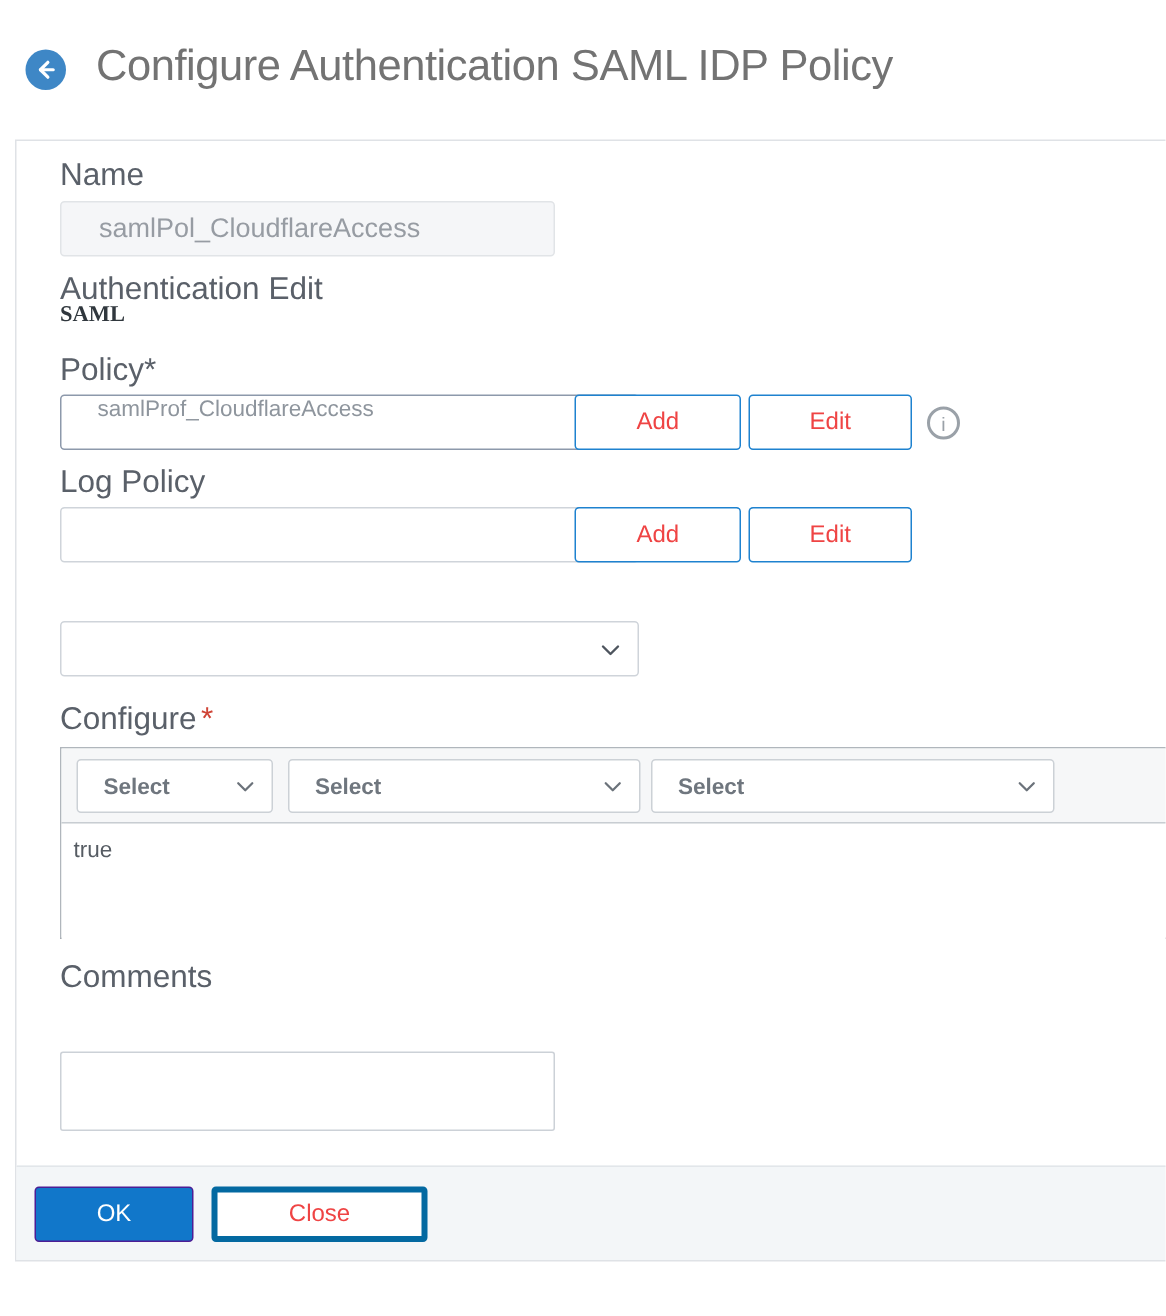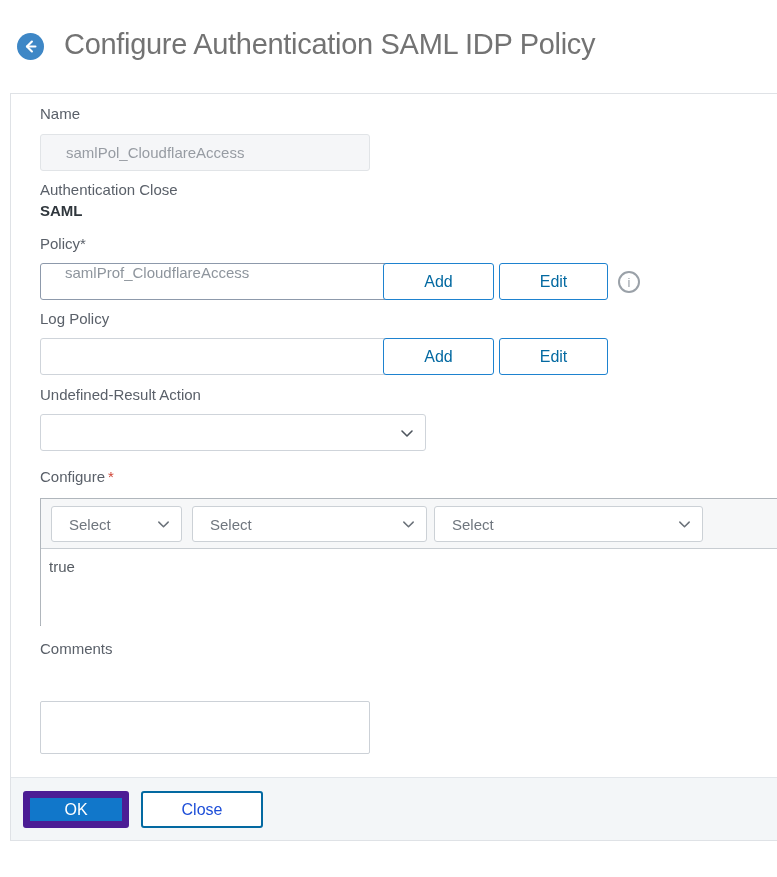--- a/index.html
+++ b/index.html
@@ -28,78 +28,78 @@
   
   .panel {
     position: absolute; left: 10px; top: 93px;
     width: 1100px; height: 748px;
     background: #ffffff;
     border: 1px solid #dfe2e6;
   }
 
   .field-label {
     position: absolute; left: 29px;
-    font-size: 15px; color: #5a6069; white-space: nowrap;
+    font-size: 21px; color: #5a6069; white-space: nowrap;
   }
   .req-mark { color: #cf4436; margin-left: 3px; }
 
   .text-input {
     position: absolute; left: 29px; width: 330px; height: 37px;
     border: 1px solid #e1e4e7; border-radius: 3px;
     background: #f5f6f8; color: #979ca3;
     font-family: "Liberation Sans", sans-serif;
-    font-size: 15px; padding-left: 25px; outline: none;
+    font-size: 18px; padding-left: 25px; outline: none;
   }
 
   .dd {
     position: absolute; left: 29px; width: 386px; height: 37px;
     background: #ffffff; border: 1px solid #cfd4da; border-radius: 3px;
     display: flex; align-items: flex-start; cursor: pointer;
   }
   .dd.filled { border-color: #8d99ab; }
   .dd .dd-value {
     font-size: 15px; color: #8e959d; padding-left: 24px;
     white-space: nowrap; overflow: hidden;
   }
   .dd .chev {
     position: absolute; right: 10px; top: 50%; transform: translateY(-50%);
     display: flex;
   }
 
   .btn-outline-blue {
     position: absolute; height: 37px;
     background: #ffffff; border: 1px solid #1e82cf; border-radius: 3px;
-    color: #0369a1; font-size: 16px; cursor: pointer;
+    color: #ef4444; font-size: 16px; cursor: pointer;
     font-family: "Liberation Sans", sans-serif;
   }
   .info-icon {
     position: absolute; width: 22px; height: 22px; border-radius: 50%;
     border: 2px solid #9aa1a8; color: #9aa1a8;
     font-size: 13px; font-style: normal;
     display: flex; align-items: center; justify-content: center;
     cursor: pointer; user-select: none;
   }
 
-  .bold-value { position: absolute; left: 29px; font-size: 15px; font-weight: 700; color: #30373d; }
+  .bold-value { position: absolute; left: 29px; font-size: 15px; font-weight: 700; color: #30373d; font-family: Liberation Serif, serif; }
 
   
   .expr-editor {
     position: absolute; left: 29px; top: 404px;
     width: 1040px; height: 128px;
     border: 1px solid #b0b6bc; border-bottom-color: #9aa0a6;
     background: #ffffff;
   }
   .expr-toolbar {
     position: relative; height: 50px;
     background: #f6f7f8; border-bottom: 1px solid #c8cdd2;
   }
   .mini-dd {
     position: absolute; top: 7px; height: 36px;
     background: #ffffff; border: 1px solid #ccd1d6; border-radius: 3px;
-    display: flex; align-items: center; cursor: pointer;
+    display: flex; align-items: center; cursor: pointer; font-weight: bold;
   }
   .mini-dd .dd-value { font-size: 15px; color: #6f767e; padding-left: 17px; }
   .mini-dd .chev { position: absolute; right: 10px; top: 50%; transform: translateY(-50%); display: flex; }
   .expr-text {
     display: block; width: 100%; height: 77px; border: none; resize: none;
     outline: none; background: #ffffff;
     font-family: "Liberation Sans", sans-serif;
     font-size: 15px; color: #565c63; padding: 9px 0 0 8px;
   }
 
@@ -110,28 +110,28 @@
     padding: 6px 8px; background: #ffffff;
   }
 
   
   .footer-bar {
     position: absolute; left: 0; bottom: 0; width: 100%; height: 63px;
     background: #f3f6f8; border-top: 1px solid #e2e6ea;
   }
   .btn-ok {
     position: absolute; left: 12px; top: 13px; width: 106px; height: 37px;
-    background: #1177ca; border: 7px solid #4c1d95; border-radius: 3px;
+    background: #1177ca; border: 1px solid #4c1d95; border-radius: 3px;
     color: #ffffff; font-size: 16px; cursor: pointer;
     font-family: "Liberation Sans", sans-serif;
   }
   .btn-close {
-    position: absolute; left: 130px; top: 13px; width: 122px; height: 37px;
-    background: #ffffff; border: 2px solid #0369a1; border-radius: 3px;
-    color: #1d4ed8; font-size: 16px; cursor: pointer;
+    position: absolute; left: 130px; top: 13px; width: 144px; height: 37px;
+    background: #ffffff; border: 4px solid #0369a1; border-radius: 3px;
+    color: #ef4444; font-size: 16px; cursor: pointer;
     font-family: "Liberation Sans", sans-serif;
   }
 </style>
 </head>
 <body>
 
 <div class="stage">
 
   <button class="back-btn">
     <span style="display:flex">
@@ -141,21 +141,21 @@
       </svg>
     </span>
   </button>
   <h1 class="page-title">Configure Authentication SAML IDP Policy</h1>
 
   <div class="panel">
 
     <div class="field-label" style="top:11px">Name</div>
     <input class="text-input" style="top: 40px;" disabled="" value="samlPol_CloudflareAccess">
 
-    <div class="field-label" style="top:87px">Authentication Close</div>
+    <div class="field-label" style="top:87px">Authentication Edit</div>
     <div class="bold-value" style="top:108px">SAML</div>
 
     <div class="field-label" style="top:141px">Policy*</div>
     <div class="dd filled" style="top:169px">
       <span class="dd-value">samlProf_CloudflareAccess</span>
       <span class="chev">
         <svg width="16" height="16" viewBox="0 0 16 16" fill="none" stroke="#4e555e" stroke-width="1.6" stroke-linecap="round" stroke-linejoin="round">
             <path d="M3 6 L8 11 L13 6"></path>
           </svg>
       </span>
@@ -169,21 +169,20 @@
       <span class="dd-value"></span>
       <span class="chev">
         <svg width="16" height="16" viewBox="0 0 16 16" fill="none" stroke="#4e555e" stroke-width="1.6" stroke-linecap="round" stroke-linejoin="round">
             <path d="M3 6 L8 11 L13 6"></path>
           </svg>
       </span>
     </div>
     <button class="btn-outline-blue" style="left:372px; top:244px; width:111px">Add</button>
     <button class="btn-outline-blue" style="left:488px; top:244px; width:109px">Edit</button>
 
-    <div class="field-label" style="top:292px">Undefined-Result Action</div>
     <div class="dd" style="top:320px">
       <span class="dd-value"></span>
       <span class="chev">
         <svg width="16" height="16" viewBox="0 0 16 16" fill="none" stroke="#4e555e" stroke-width="1.6" stroke-linecap="round" stroke-linejoin="round">
             <path d="M3 6 L8 11 L13 6"></path>
           </svg>
       </span>
     </div>
 
     <div class="field-label" style="top:374px">

